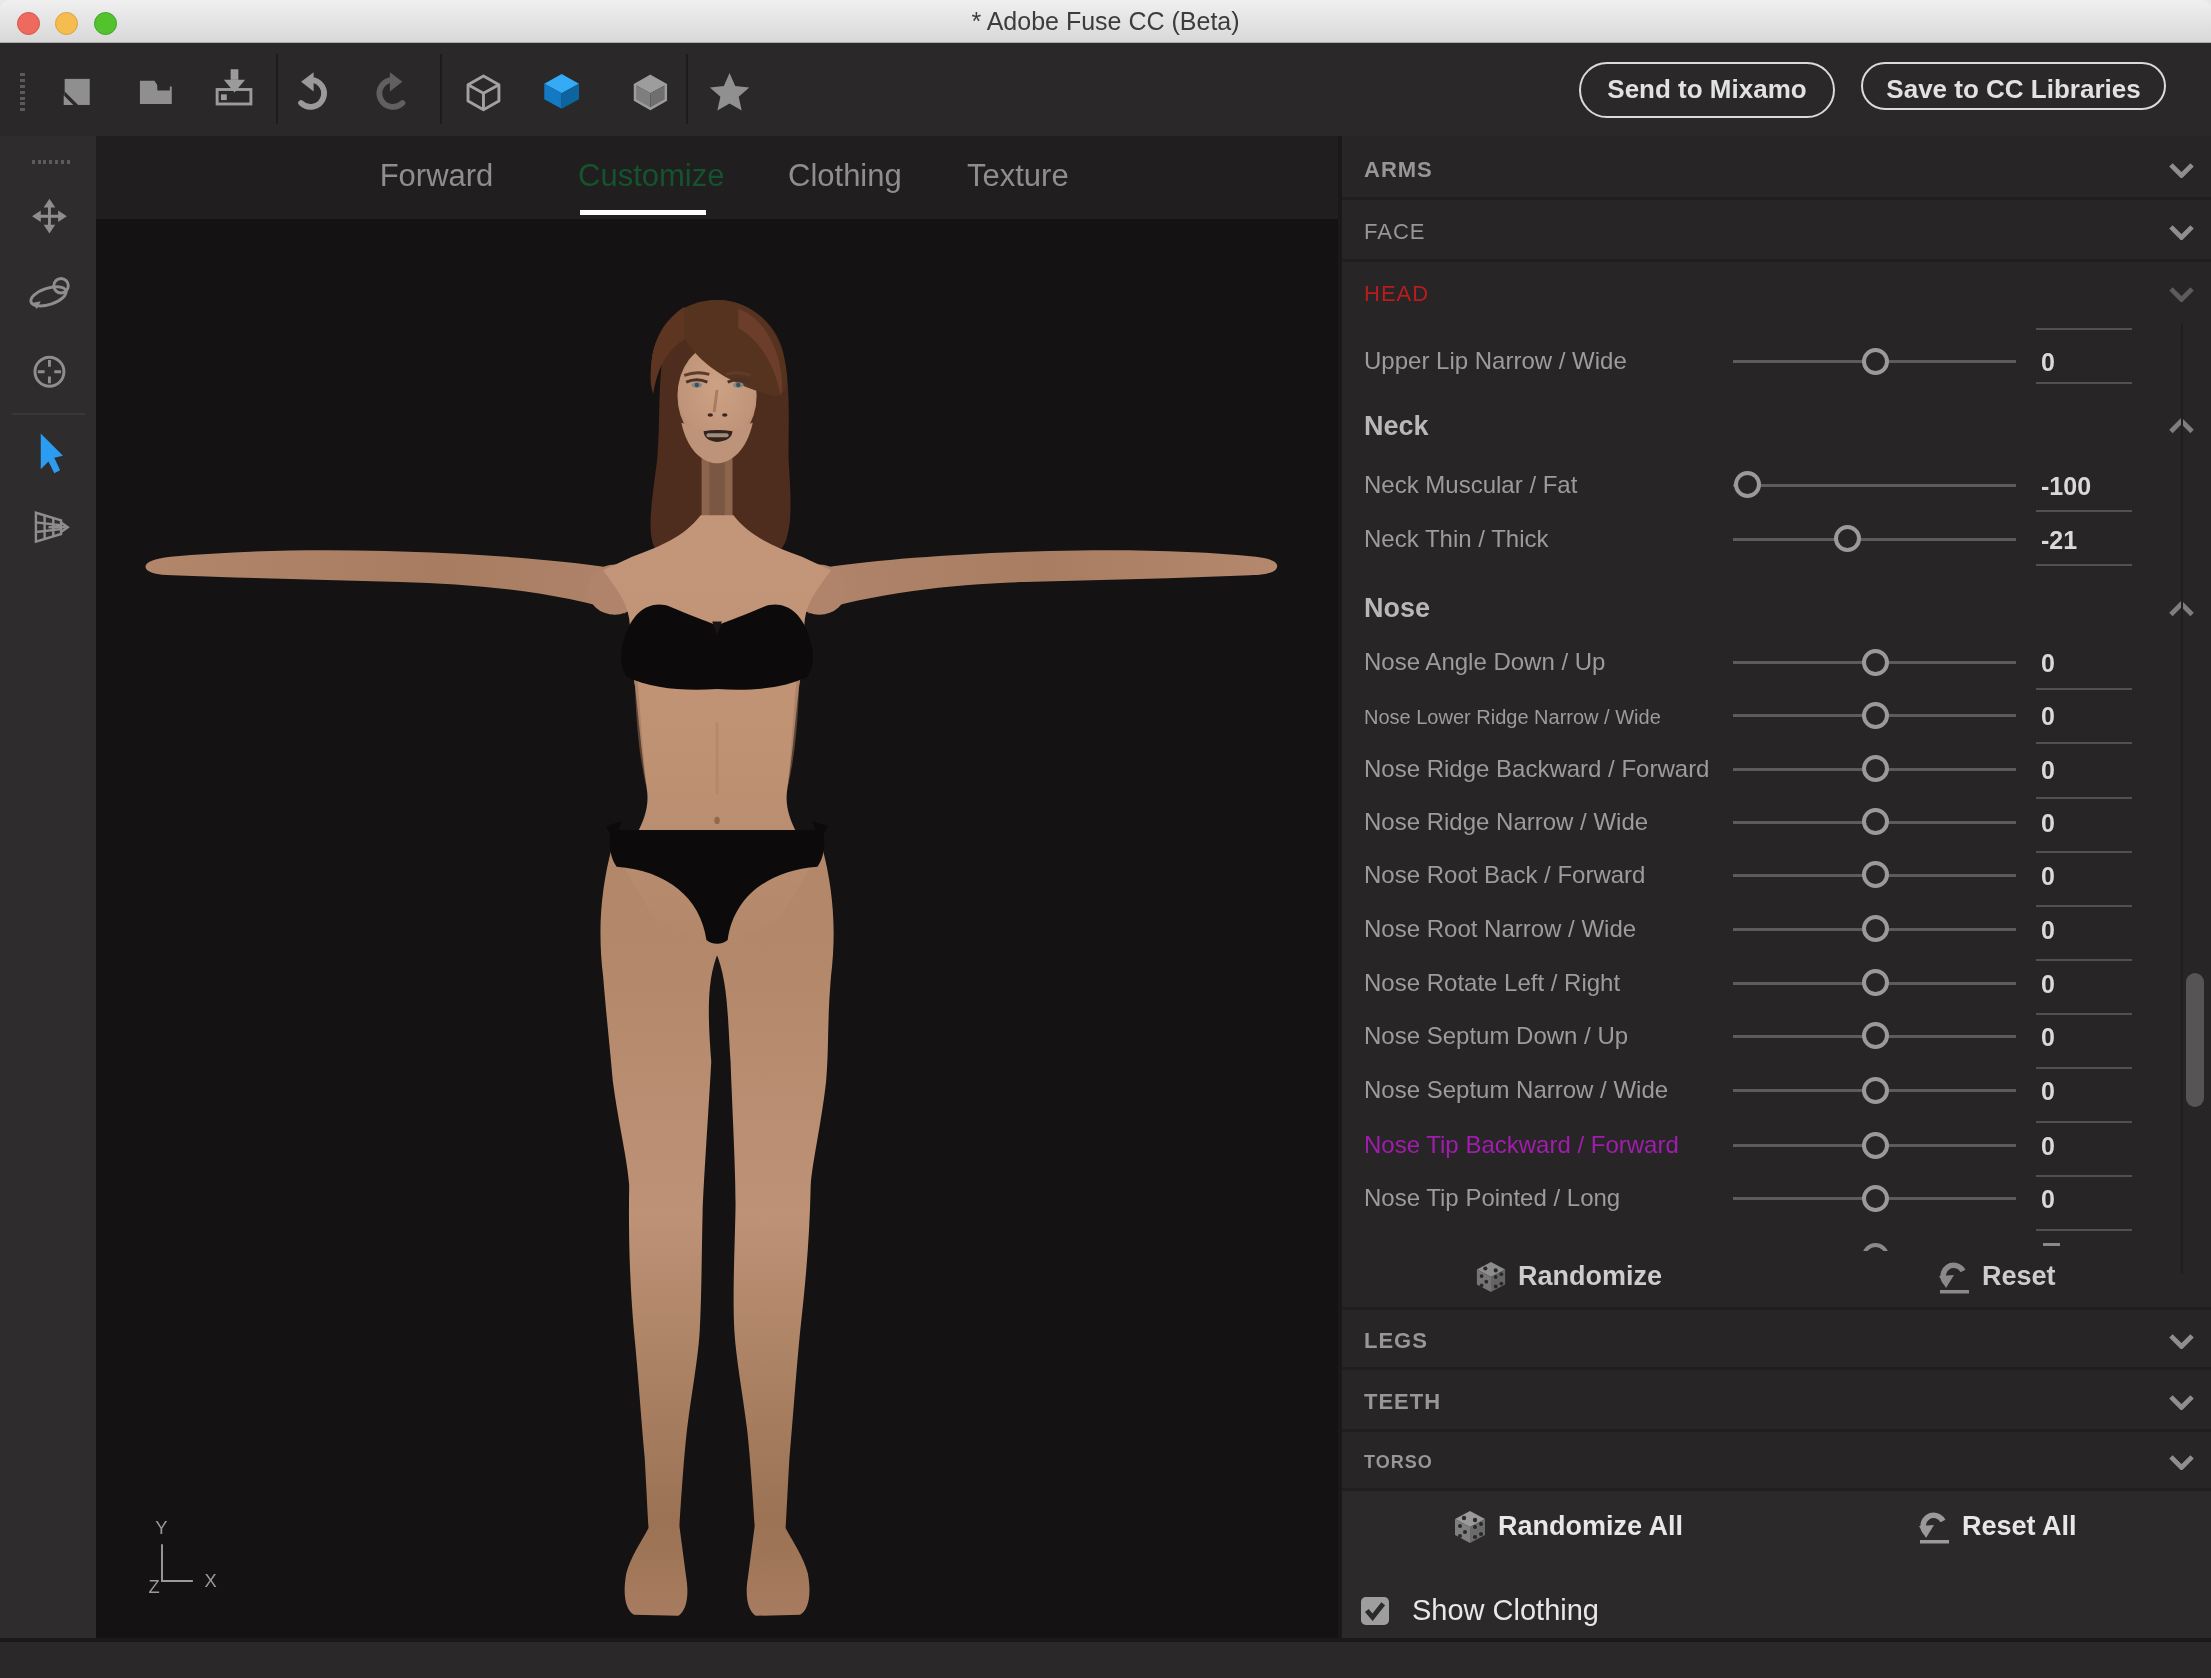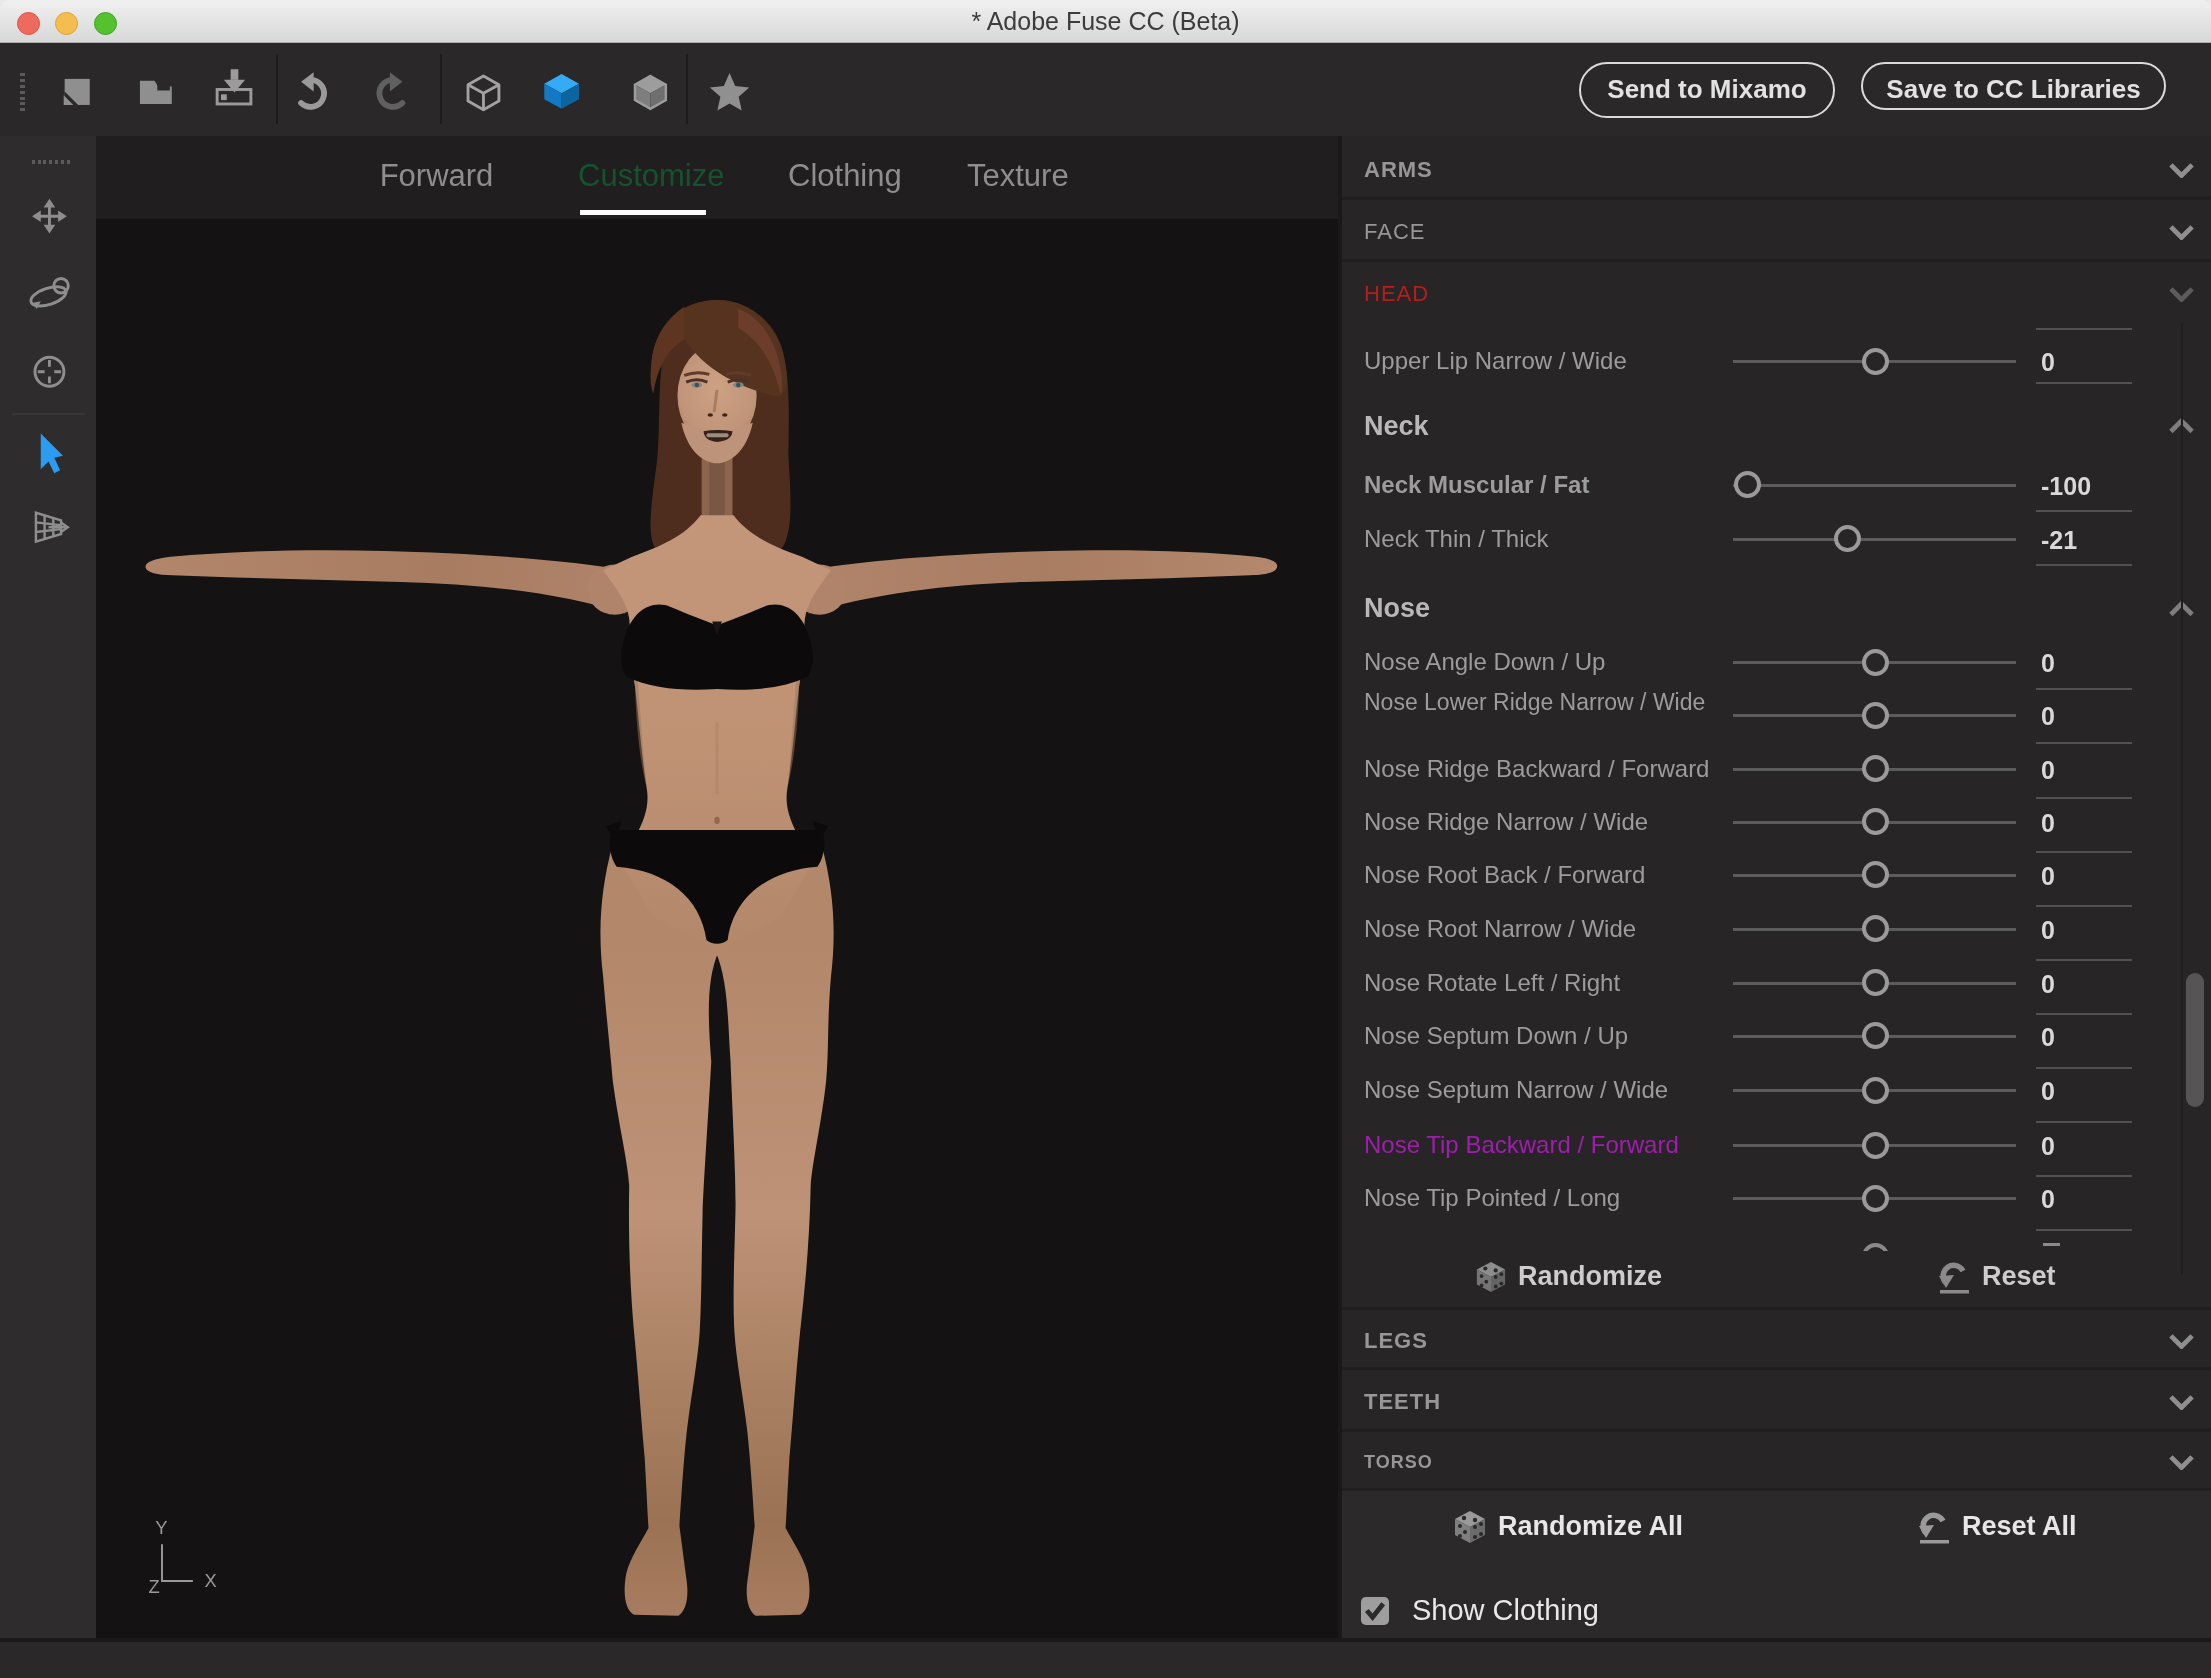--- a/index.html
+++ b/index.html
@@ -125,37 +125,37 @@
     <polyline points="2,3 13,14 24,3" fill="none" stroke="#5c5c5c" stroke-width="5"></polyline>
   </svg>
 <div class="abs vc" style="left:1364px;top:361px;font-size:24px;color:#9c9c9c;font-weight:normal;letter-spacing:0px;white-space:nowrap;">Upper Lip Narrow / Wide</div>
 <div class="abs" style="left:1733px;top:360px;width:283px;height:2.9px;background:#5c5c5c;"></div>
 <div class="abs" style="left:1862px;top:348px;width:27px;height:27px;border-radius:50%;border:4.8px solid #9a9a9a;background:#272525;box-sizing:border-box;"></div>
 <div class="abs vc" style="left:2041px;top:362px;font-size:25px;color:#dad8d8;font-weight:bold;letter-spacing:0px;white-space:nowrap;">0</div>
 <div class="abs vc" style="left:1364px;top:426px;font-size:27px;color:#b8b8b8;font-weight:bold;letter-spacing:0px;white-space:nowrap;">Neck</div>
 <svg class="abs" style="left:2169px;top:418px;" width="25" height="16.4" viewBox="0 0 26 17">
     <polyline points="2,14 13,3 24,14" fill="none" stroke="#7e7e7e" stroke-width="5"></polyline>
   </svg>
-<div class="abs vc" style="left:1364px;top:485px;font-size:24px;color:#9c9c9c;font-weight:bold;letter-spacing:0px;white-space:nowrap;">Neck Muscular / Fat</div>
+<div class="abs vc" style="left:1364px;top:485px;font-size:24px;color:#9c9c9c;font-weight:normal;letter-spacing:0px;white-space:nowrap;">Neck Muscular / Fat</div>
 <div class="abs" style="left:1733px;top:484px;width:283px;height:2.9px;background:#5c5c5c;"></div>
 <div class="abs" style="left:1734px;top:471px;width:27px;height:27px;border-radius:50%;border:4.8px solid #9a9a9a;background:#272525;box-sizing:border-box;"></div>
 <div class="abs vc" style="left:2041px;top:486px;font-size:25px;color:#dad8d8;font-weight:bold;letter-spacing:0px;white-space:nowrap;">-100</div>
 <div class="abs vc" style="left:1364px;top:539px;font-size:24px;color:#9c9c9c;font-weight:normal;letter-spacing:0px;white-space:nowrap;">Neck Thin / Thick</div>
 <div class="abs" style="left:1733px;top:538px;width:283px;height:2.9px;background:#5c5c5c;"></div>
 <div class="abs" style="left:1834px;top:525px;width:27px;height:27px;border-radius:50%;border:4.8px solid #9a9a9a;background:#272525;box-sizing:border-box;"></div>
 <div class="abs vc" style="left:2041px;top:540px;font-size:25px;color:#dad8d8;font-weight:bold;letter-spacing:0px;white-space:nowrap;">-21</div>
 <div class="abs vc" style="left:1364px;top:608px;font-size:27px;color:#b8b8b8;font-weight:bold;letter-spacing:0px;white-space:nowrap;">Nose</div>
 <svg class="abs" style="left:2169px;top:601px;" width="25" height="16.4" viewBox="0 0 26 17">
     <polyline points="2,14 13,3 24,14" fill="none" stroke="#7e7e7e" stroke-width="5"></polyline>
   </svg>
 <div class="abs vc" style="left:1364px;top:662px;font-size:24px;color:#9c9c9c;font-weight:normal;letter-spacing:0px;white-space:nowrap;">Nose Angle Down / Up</div>
 <div class="abs" style="left:1733px;top:661px;width:283px;height:2.9px;background:#5c5c5c;"></div>
 <div class="abs" style="left:1862px;top:649px;width:27px;height:27px;border-radius:50%;border:4.8px solid #9a9a9a;background:#272525;box-sizing:border-box;"></div>
 <div class="abs vc" style="left:2041px;top:663px;font-size:25px;color:#dad8d8;font-weight:bold;letter-spacing:0px;white-space:nowrap;">0</div>
-<div class="abs vc" style="left:1364px;top:702px;font-size:23px;color:#9c9c9c;font-weight:normal;letter-spacing:0px;white-space:nowrap;">Nose Lower Ridge Narrow / Wide</div>
+<div class="abs vc" style="left:1364px;top:717px;font-size:20px;color:#9c9c9c;font-weight:normal;letter-spacing:0px;white-space:nowrap;">Nose Lower Ridge Narrow / Wide</div>
 <div class="abs" style="left:1733px;top:714px;width:283px;height:2.9px;background:#5c5c5c;"></div>
 <div class="abs" style="left:1862px;top:702px;width:27px;height:27px;border-radius:50%;border:4.8px solid #9a9a9a;background:#272525;box-sizing:border-box;"></div>
 <div class="abs vc" style="left:2041px;top:716px;font-size:25px;color:#dad8d8;font-weight:bold;letter-spacing:0px;white-space:nowrap;">0</div>
 <div class="abs vc" style="left:1364px;top:769px;font-size:24px;color:#9c9c9c;font-weight:normal;letter-spacing:0px;white-space:nowrap;">Nose Ridge Backward / Forward</div>
 <div class="abs" style="left:1733px;top:768px;width:283px;height:2.9px;background:#5c5c5c;"></div>
 <div class="abs" style="left:1862px;top:755px;width:27px;height:27px;border-radius:50%;border:4.8px solid #9a9a9a;background:#272525;box-sizing:border-box;"></div>
 <div class="abs vc" style="left:2041px;top:770px;font-size:25px;color:#dad8d8;font-weight:bold;letter-spacing:0px;white-space:nowrap;">0</div>
 <div class="abs vc" style="left:1364px;top:822px;font-size:24px;color:#9c9c9c;font-weight:normal;letter-spacing:0px;white-space:nowrap;">Nose Ridge Narrow / Wide</div>
 <div class="abs" style="left:1733px;top:821px;width:283px;height:2.9px;background:#5c5c5c;"></div>
 <div class="abs" style="left:1862px;top:808px;width:27px;height:27px;border-radius:50%;border:4.8px solid #9a9a9a;background:#272525;box-sizing:border-box;"></div>

